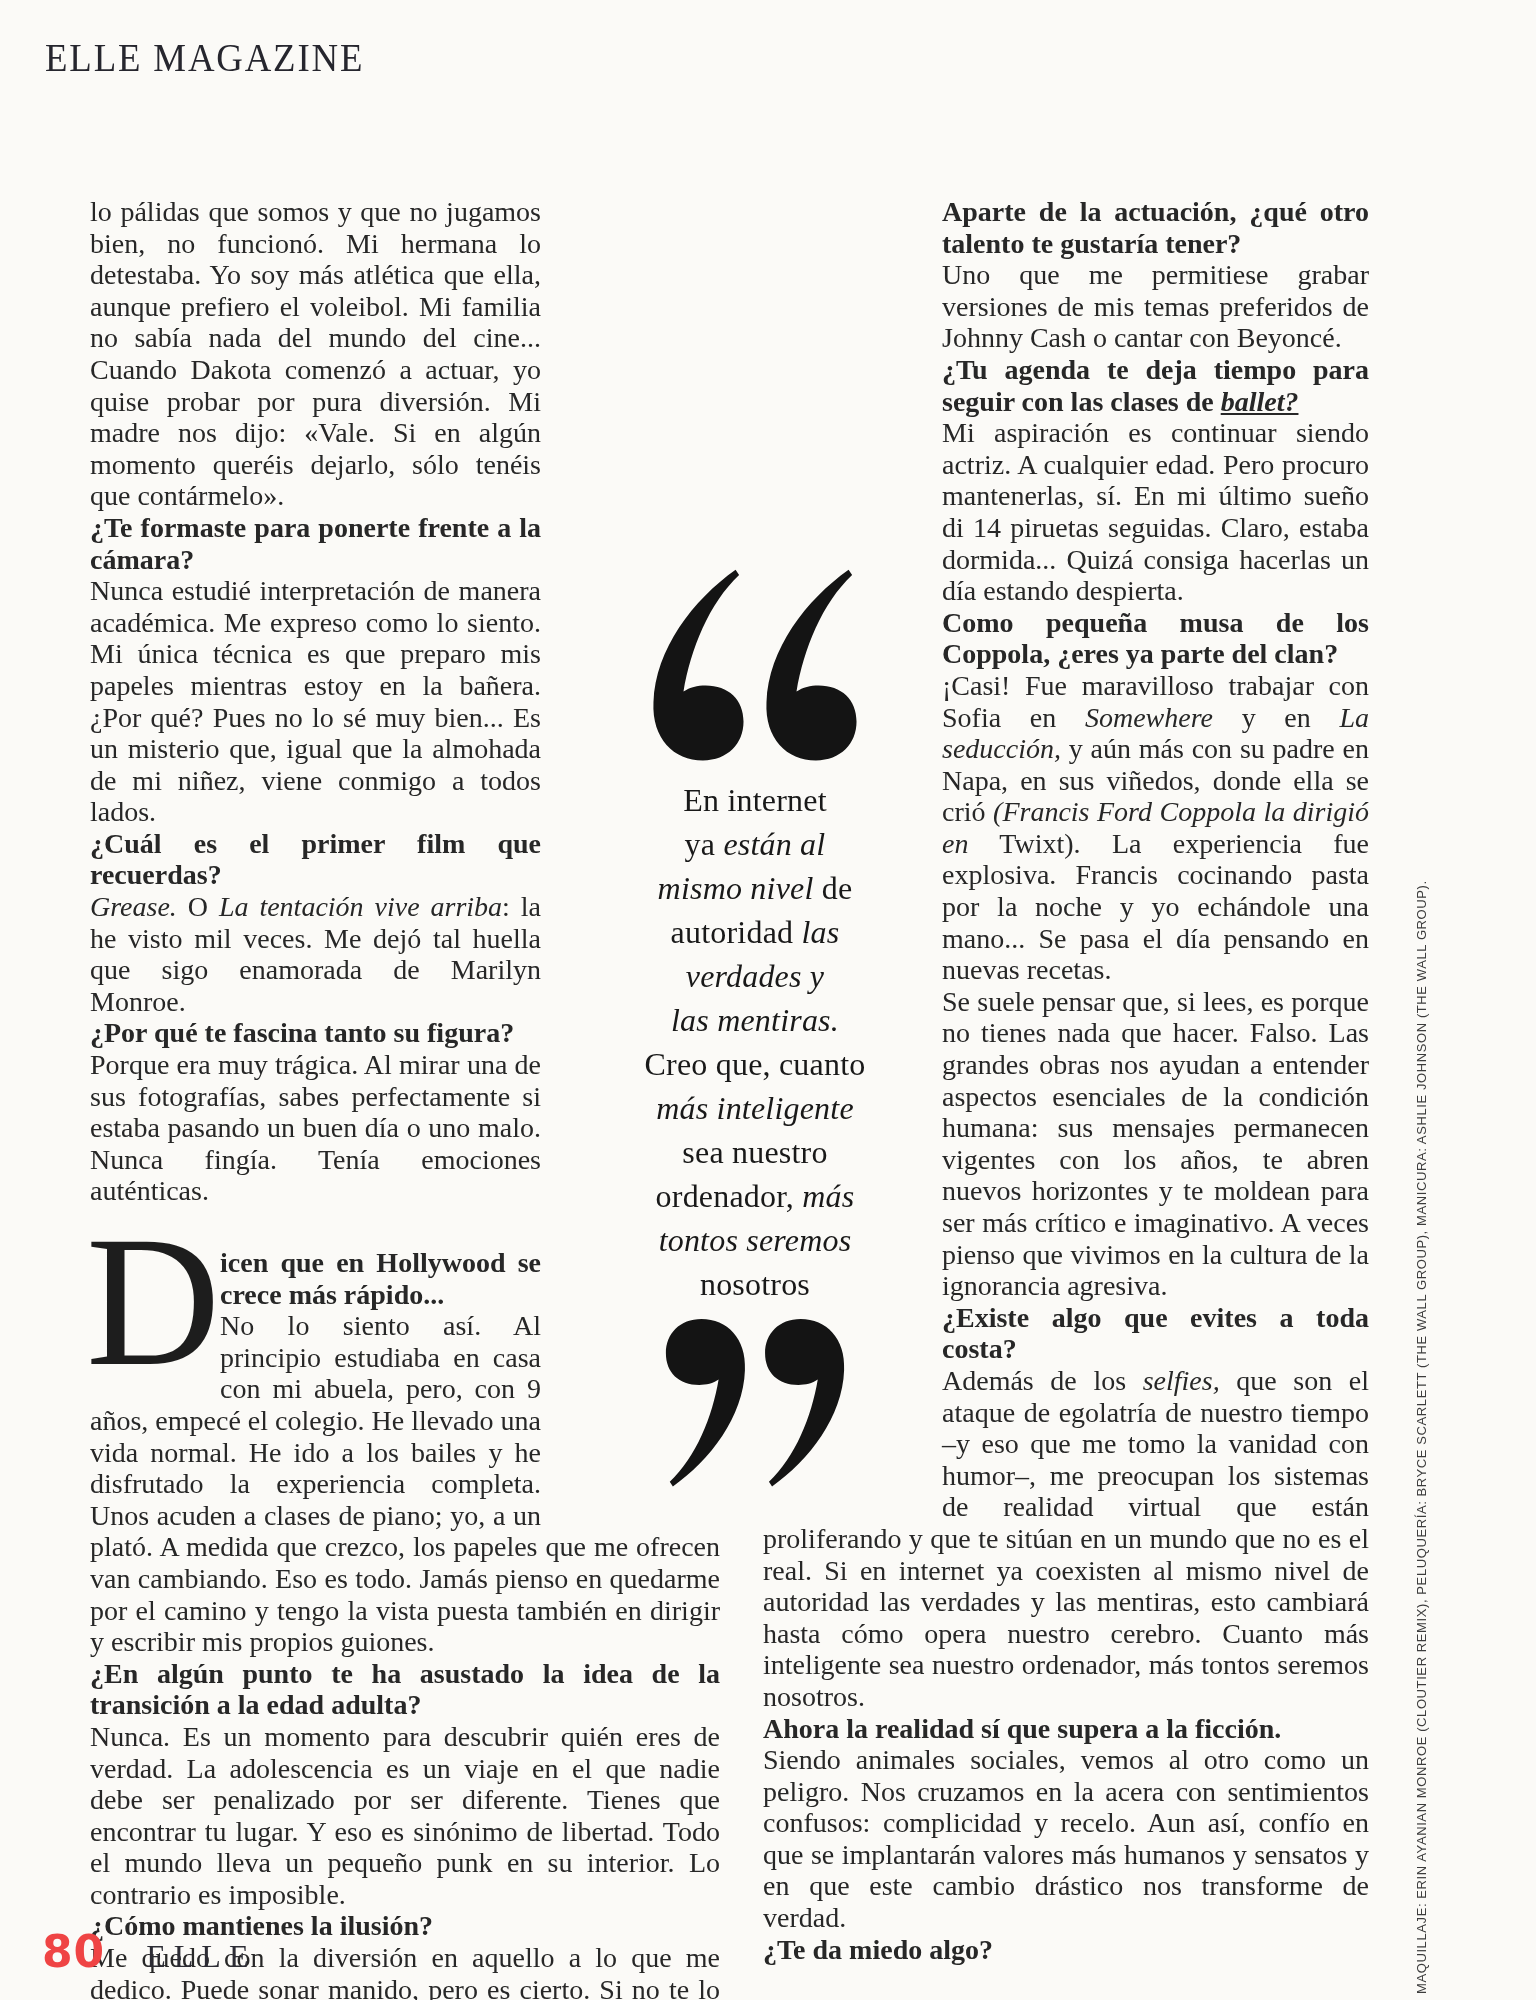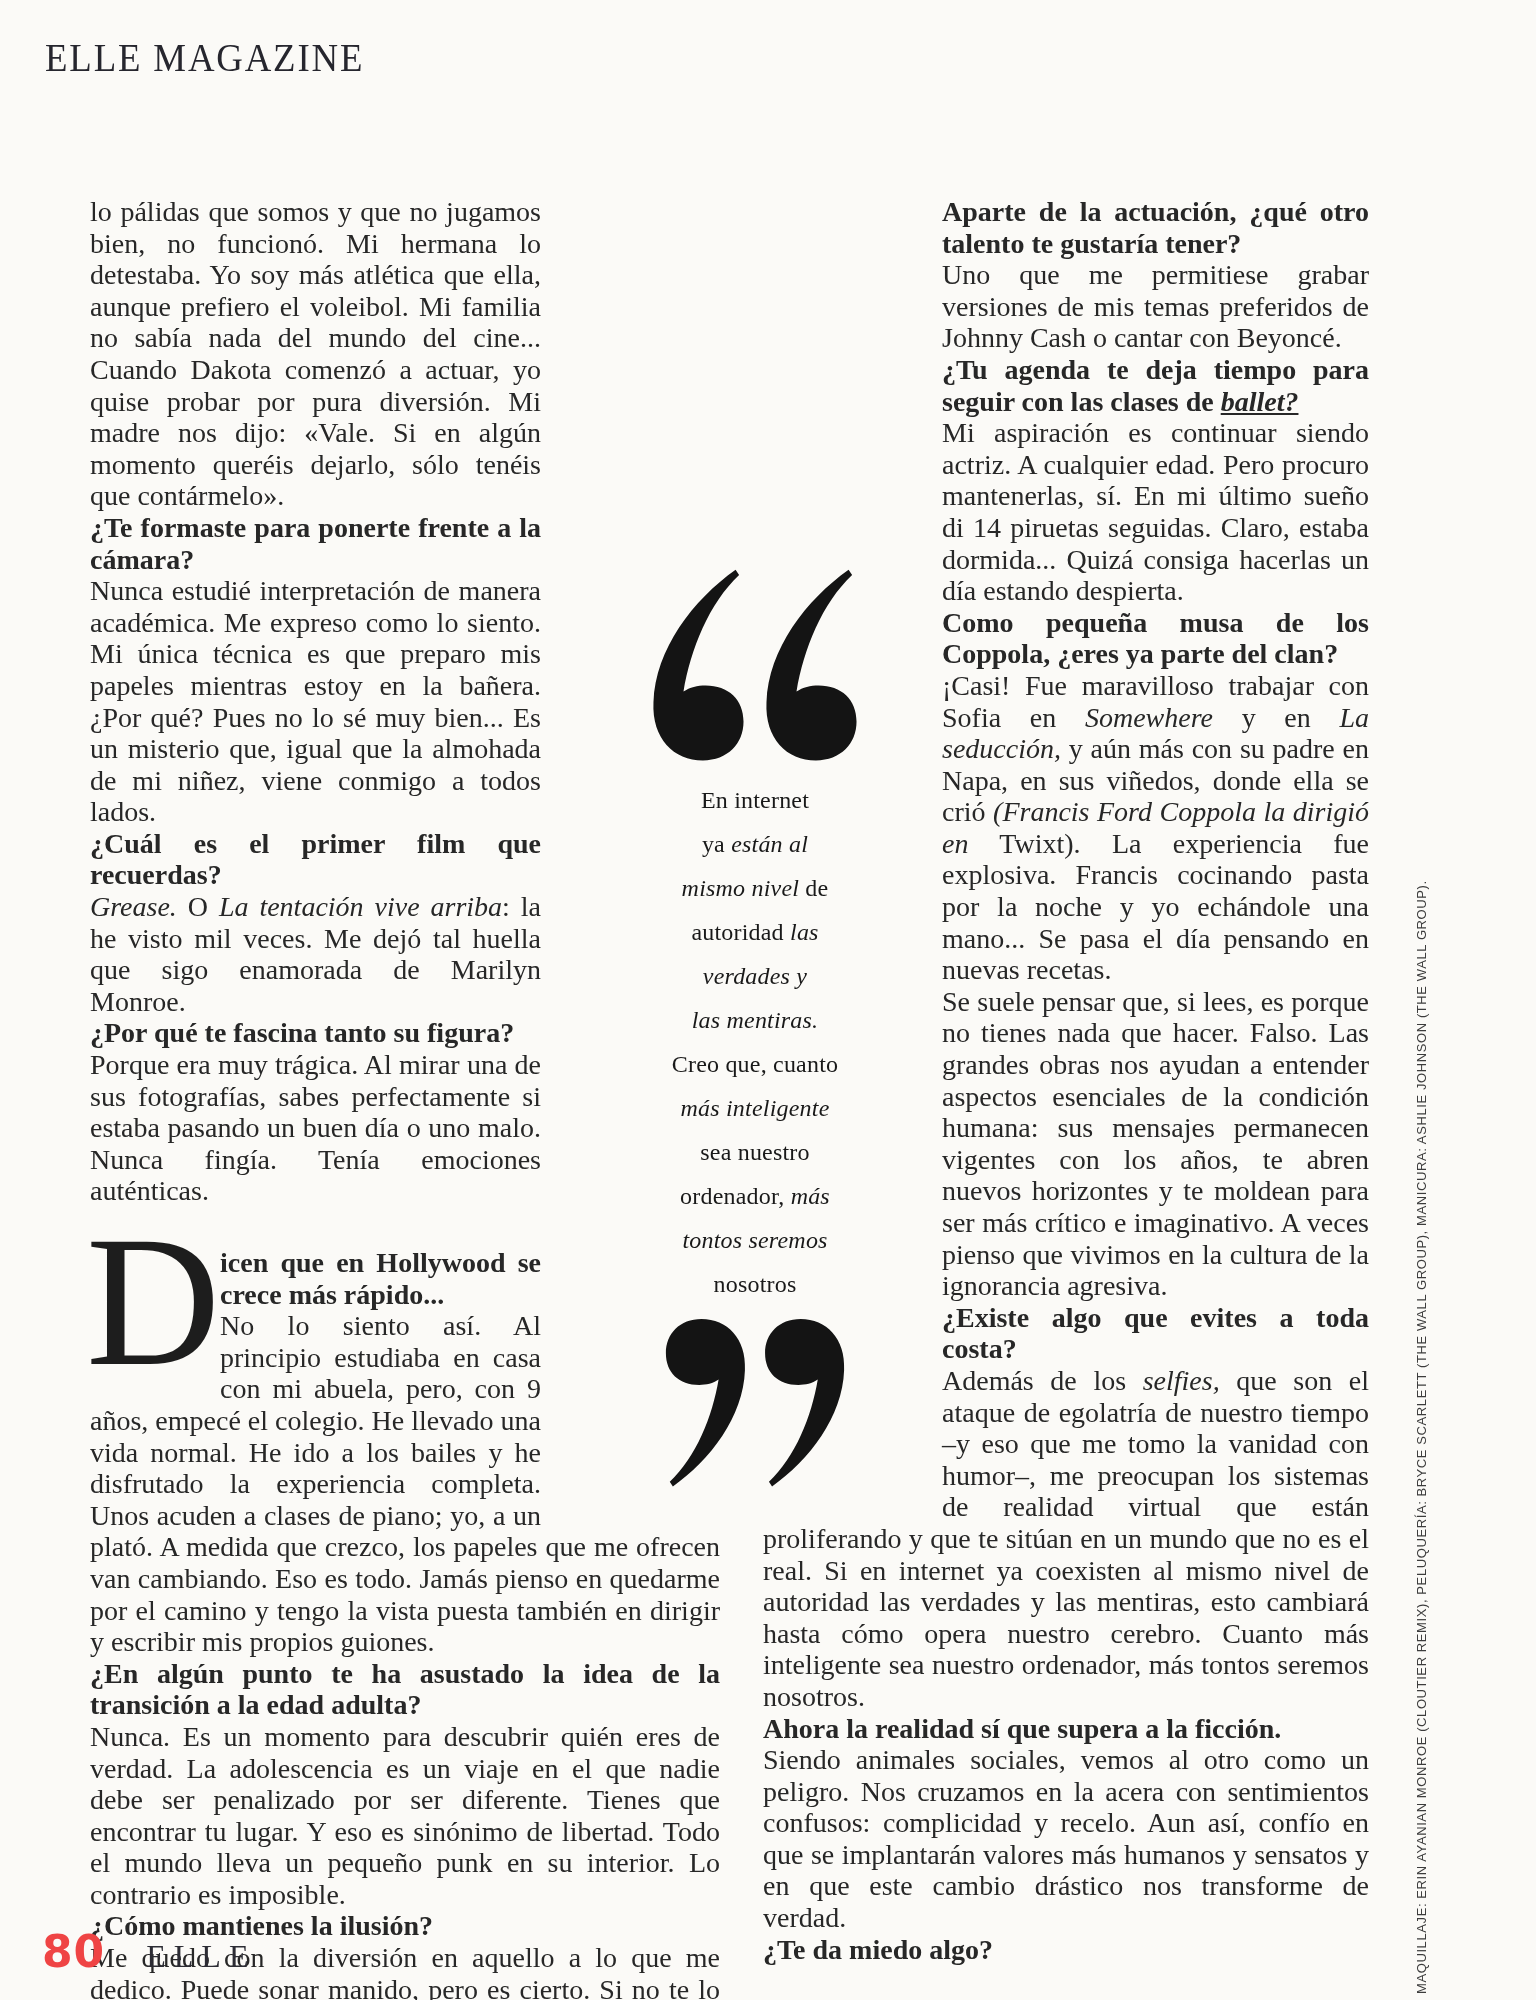--- a/index.html
+++ b/index.html
@@ -39,21 +39,21 @@
   
   .pullquote{
     position:absolute;left:566px;top:568px;width:378px;
     text-align:center;color:#191919;
   }
   .pq-mark{display:block;margin:0 auto;}
   .pq-mark-open{width:232px;height:196px;}
   .pq-mark-close{width:206px;height:172px;margin-top:10px;}
   .pq-lines{margin-top:14px;}
   .pq-line{
-    font-size:24px;line-height:44px;letter-spacing:0.2px;
+    font-size:32px;line-height:44px;letter-spacing:0.2px;
     font-family:"Liberation Serif",serif;white-space:nowrap;
   }
   
   .credits{
     position:absolute;left:1414px;top:1994px;
     transform:rotate(-90deg);transform-origin:0 0;
     font-family:"Liberation Sans",sans-serif;font-size:13px;
     letter-spacing:0.6px;color:#3c3c3c;white-space:nowrap;
   }
   

